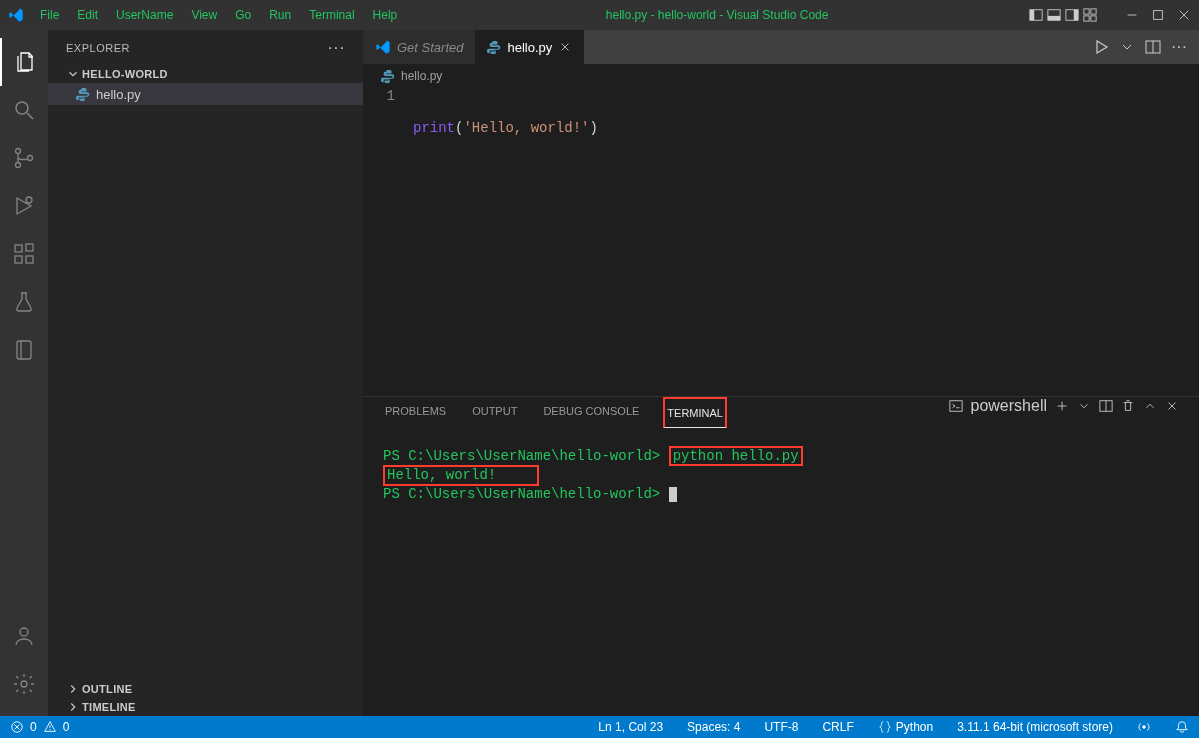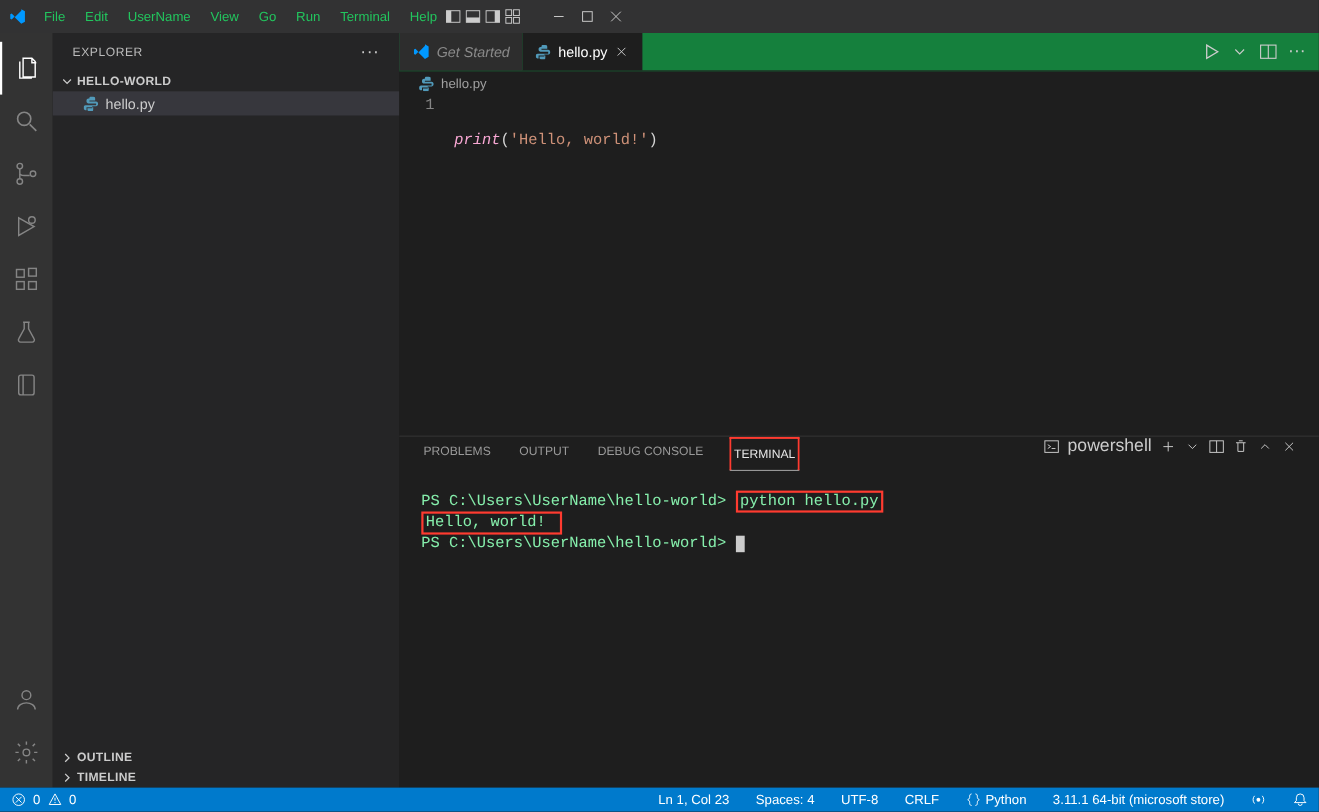--- a/index.html
+++ b/index.html
@@ -70,21 +70,21 @@
   align-items: center;
   padding: 0 18px;
   font-size: 11px;
   letter-spacing: 0.5px;
   color: #bbb;
 }
 .sidebar-header .dots { margin-left: auto; font-size: 16px; color: #ccc; }
 .section-header {
   display: flex;
   align-items: center;
-  padding: 2px 6px;
+  padding: 2px 18px;
   font-size: 11px;
   font-weight: 700;
   letter-spacing: 0.3px;
   cursor: pointer;
 }
 .section-header .chev { width: 14px; height: 14px; margin-right: 2px; }
 .file-item {
   display: flex;
   align-items: center;
   height: 22px;
@@ -100,21 +100,21 @@
 
 .editor-area {
   flex: 1;
   display: flex;
   flex-direction: column;
   background: #1e1e1e;
   min-width: 0;
 }
 .tabs-row {
   height: 35px;
-  background: #15803d;
+  background: #404040;
   display: flex;
   align-items: stretch;
   border-bottom: 1px solid #1e1e1e;
 }
 .tab {
   display: flex;
   align-items: center;
   padding: 0 12px;
   gap: 6px;
   cursor: pointer;
@@ -157,21 +157,21 @@
   padding-right: 18px;
   padding-top: 0;
 }
 .code {
   flex: 1;
   color: #d4d4d4;
   white-space: pre;
   position: relative;
 }
 .codeline { line-height: 19px; }
-.tok-fn { color: #f9a8d4; font-style: italic; }
+.tok-fn { color: #8b5cf6; }
 .tok-str { color: #ce9178; }
 .tok-pun { color: #d4d4d4; }
 
 .panel {
   height: 320px;
   background: #1e1e1e;
   border-top: 1px solid #333;
   display: flex;
   flex-direction: column;
 }
@@ -187,26 +187,26 @@
 .panel-tabs .pt-item { cursor: pointer; padding: 8px 2px; }
 .panel-tabs .pt-item.active { color: #e7e7e7; border-bottom: 1px solid #e7e7e7; }
 .panel-tabs .pt-actions { margin-left: auto; display: flex; align-items: center; gap: 8px; font-size: 16px; color: #ccc; }
 .panel-tabs .pt-actions svg { width: 14px; height: 14px; }
 .highlight-box-red { border: 2px solid #ff3b30; padding: 2px 4px; border-radius: 1px; }
 .terminal-body {
   flex: 1;
   padding: 18px 20px 0 20px;
   font-family: Consolas, "Courier New", monospace;
   font-size: 14px;
-  color: #86efac;
+  color: #22c55e;
   line-height: 17px;
 }
 .term-line { white-space: pre; }
 .term-highlight-cmd { border: 2px solid #ff3b30; padding: 0 2px; }
-.term-highlight-out { border: 2px solid #ff3b30; padding: 0 2px; display: inline-block; width: 128px; }
+.term-highlight-out { border: 2px solid #ff3b30; padding: 0 2px; display: inline-block; width: 156px; }
 .cursor-block { display: inline-block; width: 8px; height: 15px; background: #ccc; vertical-align: text-bottom; }
 
 .statusbar {
   height: 22px;
   background: #007acc;
   color: #fff;
   display: flex;
   align-items: center;
   font-size: 12px;
   padding: 0 10px;
@@ -227,20 +227,21 @@
   <div class="menu">
     <span>File</span>
     <span>Edit</span>
     <span>UserName</span>
     <span>View</span>
     <span>Go</span>
     <span>Run</span>
     <span>Terminal</span>
     <span>Help</span>
   </div>
+  <div class="title-center">hello.py - hello-world - Visual Studio Code</div>
   <div class="win-controls">
     <div class="layout-icons">
       <svg class="ic" viewBox="0 0 16 16">
           <rect x="1" y="2" width="14" height="12" fill="none" stroke="#ccc"></rect>
           <rect x="1" y="2" width="5" height="12" fill="#ccc"></rect>
         </svg>
       <svg class="ic" viewBox="0 0 16 16">
           <rect x="1" y="2" width="14" height="12" fill="none" stroke="#ccc"></rect>
           <rect x="1" y="9" width="14" height="5" fill="#ccc"></rect>
         </svg>

